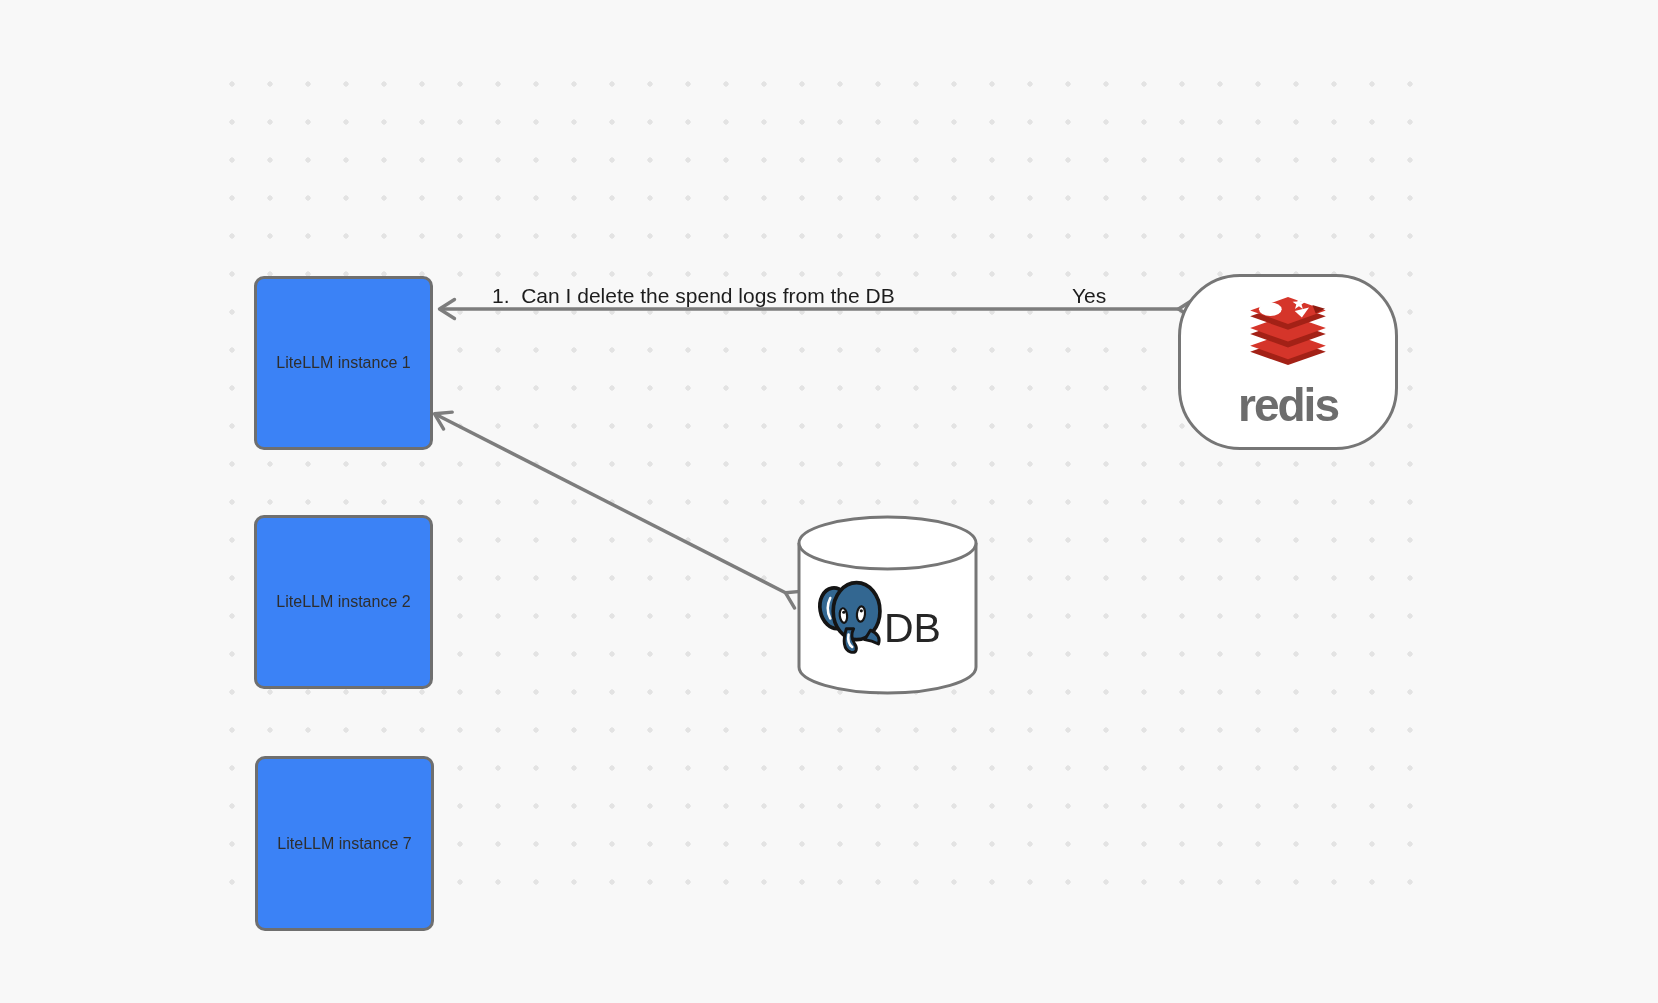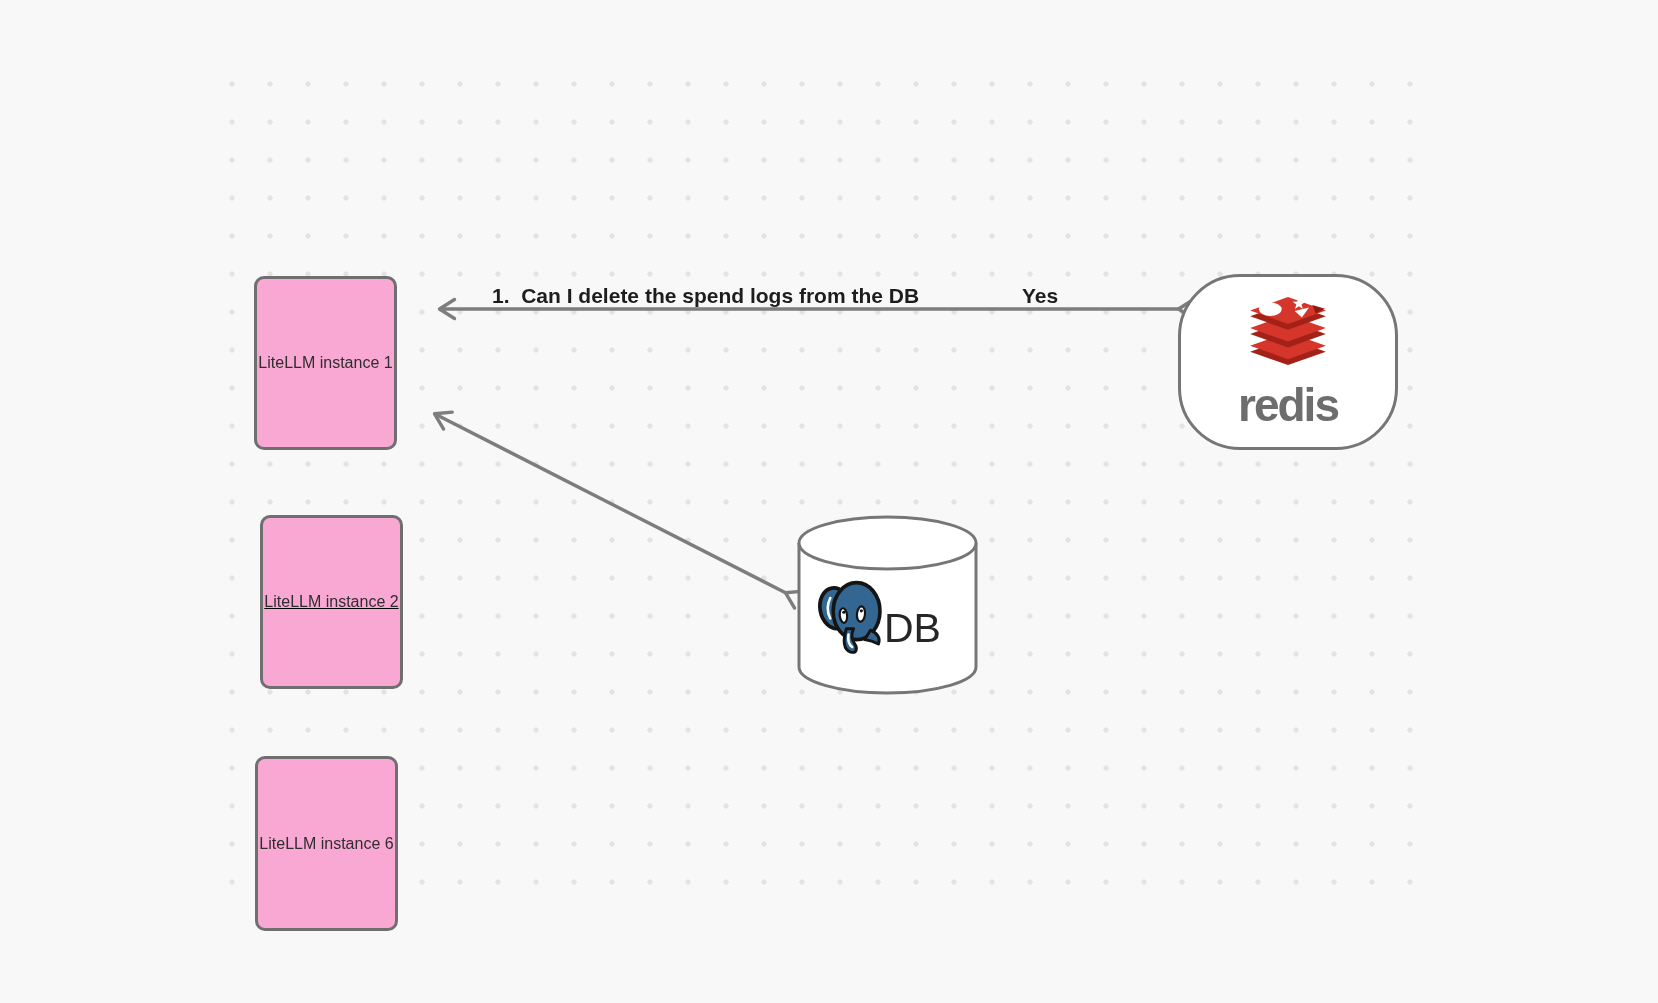--- a/index.html
+++ b/index.html
@@ -21,22 +21,22 @@
   }
   svg { display: block; }
   .edges {
     position: absolute;
     left: 0; top: 0;
     pointer-events: none;
     overflow: visible;
   }
   .node-box {
     position: absolute;
-    width: 143px; height: 174px;
-    background: #f9a8d4;
+    width: 179px; height: 174px;
+    background: #3b82f6;
     border: 3px solid #6f6f6f;
     border-radius: 10px;
     display: flex;
     align-items: center;
     justify-content: center;
   }
   .node-label {
     font-size: 16px;
     color: #2e2e2e;
     white-space: pre;
@@ -78,27 +78,27 @@
     position: absolute;
     left: 88px; top: 93px;
     font-size: 41px;
     font-weight: 500;
     color: #262626;
     line-height: 1;
   }
   .edge-label {
     position: absolute;
     font-size: 21px;
-    font-weight: 700;
+    font-weight: 400;
     color: #1d1d1d;
     white-space: pre;
     line-height: 1.1;
   }
   .l1  { left: 492px;  top: 284px; }
-  .yes { left: 1022px; top: 284px; }
+  .yes { left: 1072px; top: 284px; }
   .l2  { left: 570px;  top: 460px; }
 </style>
 </head>
 <body>
 
 <div class="canvas">
 
   <div class="dot-grid"></div>
 
   <svg class="edges" width="1658" height="1003" viewBox="0 0 1658 1003">
@@ -107,25 +107,25 @@
         <path d="M15,-9.5 L0,0 L15,9.5" fill="none" stroke="#7d7d7d" stroke-width="3.4" stroke-linecap="round" stroke-linejoin="round"></path>
       </marker>
     </defs>
     <line x1="440" y1="309" x2="1179" y2="309" stroke="#7d7d7d" stroke-width="3.4" marker-start="url(#arrowhead)" marker-end="url(#arrowhead)"></line>
     <line x1="435" y1="414" x2="786" y2="593" stroke="#7d7d7d" stroke-width="3.4" marker-start="url(#arrowhead)" marker-end="url(#arrowhead)"></line>
   </svg>
 
   <div class="node-box" style="left:254px; top:276px;">
     <span class="node-label">LiteLLM instance 1</span>
   </div>
-  <div class="node-box" style="left:260px; top:515px;text-decoration:underline;">
+  <div class="node-box" style="left:254px; top:515px;">
     <span class="node-label">LiteLLM instance 2</span>
   </div>
   <div class="node-box" style="left:255px; top:756px; height:175px;">
-    <span class="node-label">LiteLLM instance 6</span>
+    <span class="node-label">LiteLLM instance 7</span>
   </div>
 
   <div class="redis-node">
     <svg class="redis-logo" viewBox="0 0 100 88">
 
       <polygon points="50,49 95,65 50,81 5,65" fill="#a32116"></polygon>
       <polygon points="50,42 95,58 50,74 5,58" fill="#d5352a"></polygon>
 
       <polygon points="50,28 95,44 50,60 5,44" fill="#a32116"></polygon>
       <polygon points="50,21 95,37 50,53 5,37" fill="#d5352a"></polygon>

